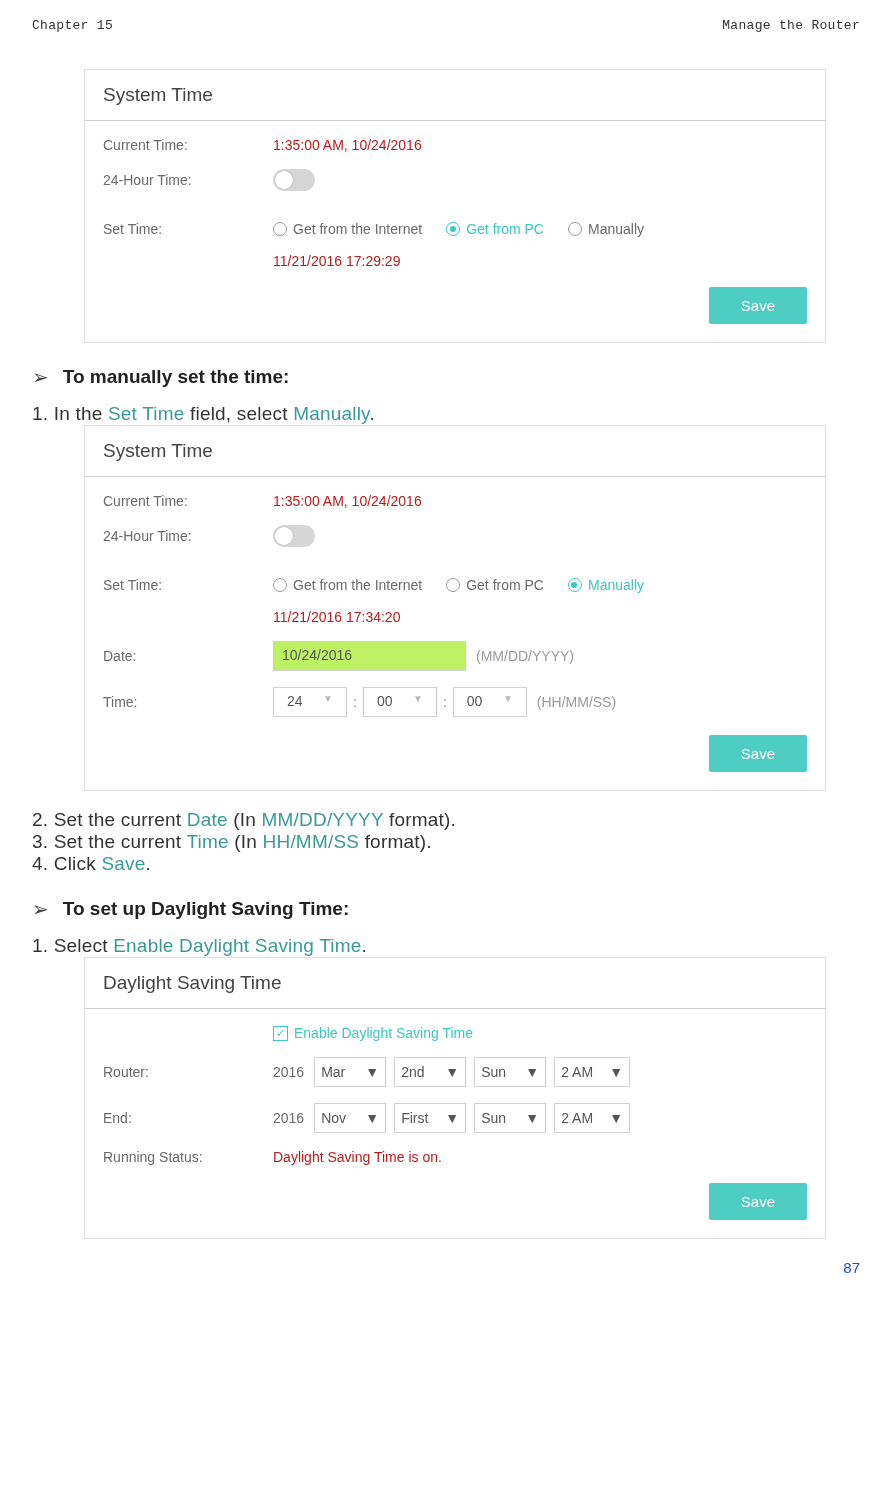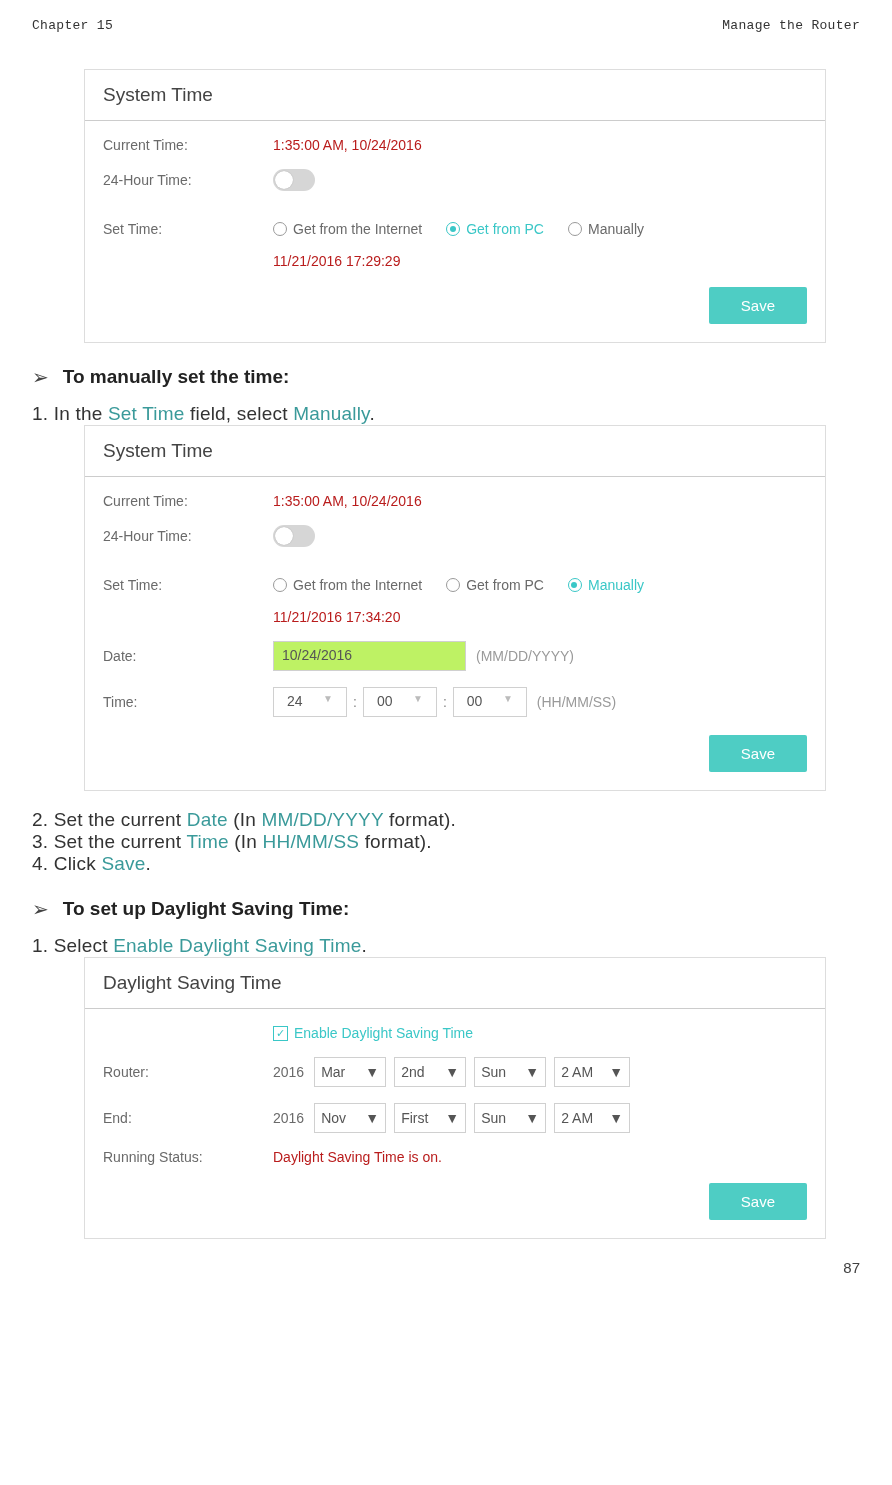--- a/index.html
+++ b/index.html
@@ -202,21 +202,21 @@
     margin-right: 8px;
   }
   .dst-select.wide { width: 62px; }
   .year {
     font-size: 14px;
     color: #6a6a6a;
     margin-right: 10px;
   }
   .page-number {
     text-align: right;
-    color: #404040;
+    color: #1d4ed8;
     font-size: 15px;
     margin-top: 20px;
   }
 </style>
 </head>
 <body>
 
 <div class="page">
 
   <div class="header-row">

